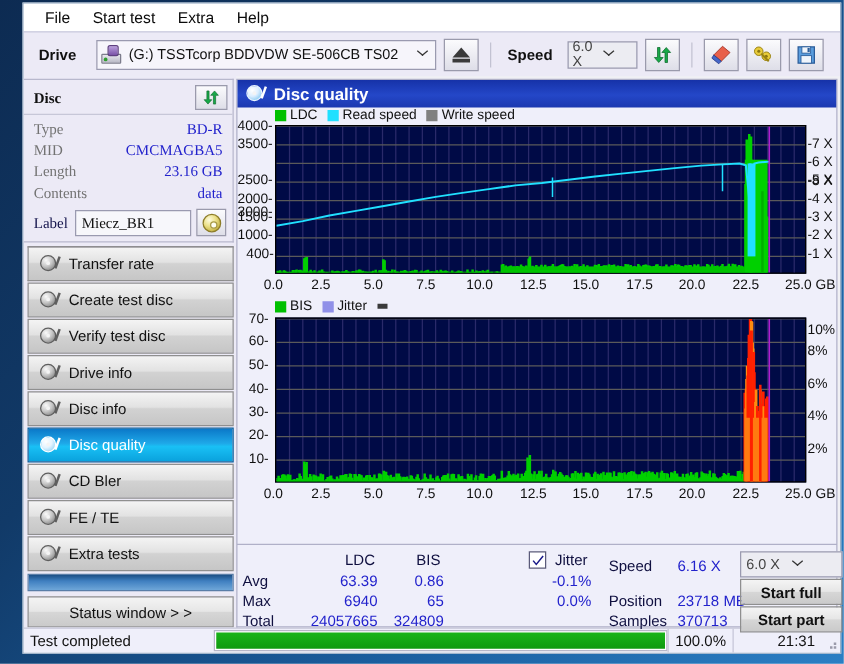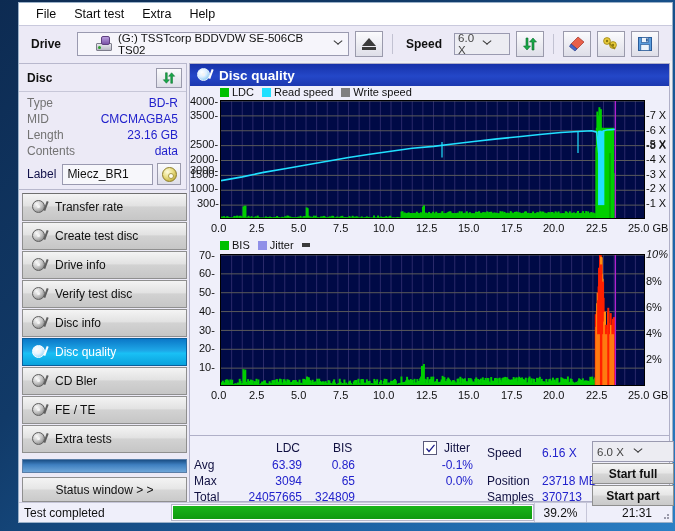--- a/index.html
+++ b/index.html
@@ -66,21 +66,21 @@
   #drivebar {
     height: 36px; background:#eceaf6; border-top:1px solid #c9c9dd;
     display:flex; align-items:center; padding: 0 6px; gap:6px; flex:none;
   }
   .lbl-bold { font-size:12px; font-weight:bold; color:#111; }
   #drive-label { margin-left:6px; margin-right:10px; }
   #drive-select {
     flex: 0 0 auto; width: 272px; height:24px;
     background:#f6f5fb; border:1px solid #9a9ab0;
     display:flex; align-items:center; font-size:11.5px; color:#111;
-    padding: 0 2px 0 18px; position:relative;
+    padding: 0 2px 0 3px; position:relative;
   }
   #drive-icon { width:17px; height:15px; position:relative; margin-right:5px; flex:none; }
   #drive-icon .base { position:absolute; left:0; bottom:0; width:16px; height:8px;
      background:linear-gradient(#e9e9ef,#b9b9c6); border:1px solid #7d7d8c; border-radius:1px;}
   #drive-icon .top { position:absolute; left:5px; top:0px; width:9px; height:9px;
      background:linear-gradient(#b99ede,#7b53a8); border-radius:2px; border:1px solid #5e3f80;}
   #drive-icon .dot { position:absolute; left:2px; bottom:2px; width:3px; height:3px; background:#2f9e2f; border-radius:50%;}
   .chev-line { width:9px; height:9px; position:relative;}
   .chev-line:before, .chev-line:after {
     content:''; position:absolute; width:6px;height:1.4px;background:#333;top:3px;
@@ -102,21 +102,21 @@
     width:56px;height:22px;background:#ececf2;border:1px solid #9a9ab0;
     display:flex;align-items:center;padding:0 3px;font-size:11.5px;color:#444;
   }
   #speed-select span { flex:1; }
   
   #body { flex:1; display:flex; min-height:0; }
   #leftcol { width:170px; display:flex; flex-direction:column; flex:none; background:#eceaf6;}
   
   #disc-panel {
     background:#eceaf6; border:1px solid #b8b8cd; border-left:none;
-    margin: 2px 2px 0 0; padding: 0;
+    margin: 2px 2px 0 0; padding: 0; font-family: Liberation Serif, serif;
   }
   #disc-head {
     display:flex;align-items:center;justify-content:space-between;
     padding:4px 4px 3px 8px; border-bottom:1px solid #c7c7d8;
   }
   .disc-row { display:flex; justify-content:space-between; padding:1px 8px; font-size:12px;}
   .disc-row .k { color:#737373; }
   .disc-row .v { color:#2222cc; }
   #label-row { display:flex; align-items:center; padding:3px 5px 4px 8px; gap:4px;}
   #label-row .k { font-size:12px;color:#12124a; margin-right:2px;}
@@ -355,29 +355,29 @@
               <span class="sl"></span>
             </span>
           <span>Create test disc</span>
         </div>
         <div class="nav-btn">
           <span class="nav-ico">
               <span class="d"></span>
               <span class="h"></span>
               <span class="sl"></span>
             </span>
-          <span>Drive info</span>
+          <span>Verify test disc</span>
         </div>
         <div class="nav-btn">
           <span class="nav-ico">
               <span class="d"></span>
               <span class="h"></span>
               <span class="sl"></span>
             </span>
-          <span>Verify test disc</span>
+          <span>Drive info</span>
         </div>
         <div class="nav-btn">
           <span class="nav-ico">
               <span class="d"></span>
               <span class="h"></span>
               <span class="sl"></span>
             </span>
           <span>Disc info</span>
         </div>
         <div class="nav-btn active">
@@ -893,21 +893,21 @@
               </svg>
           </div>
 
           <div class="axis-lbl" style="left:0px;  top:9px;">4000-</div>
           <div class="axis-lbl" style="left:0px;  top:23px;">3500-</div>
           <div class="axis-lbl" style="left:0px;  top:38px;margin-top:40px;">3000-</div>
           <div class="axis-lbl" style="left:0px;  top:52px;">2500-</div>
           <div class="axis-lbl" style="left:0px;  top:67px;">2000-</div>
           <div class="axis-lbl" style="left:0px;  top:82px;">1500-</div>
           <div class="axis-lbl" style="left:0px;  top:96px;">1000-</div>
-          <div class="axis-lbl" style="left:7px;  top:111px;">300-</div>
+          <div class="axis-lbl" style="left:7px;  top:111px;">400-</div>
 
           <div class="axis-lbl" style="left:456px; top:9px;margin-top:44px;">-8 X</div>
           <div class="axis-lbl" style="left:456px; top:23px;">-7 X</div>
           <div class="axis-lbl" style="left:456px; top:38px;">-6 X</div>
           <div class="axis-lbl" style="left:456px; top:52px;">-5 X</div>
           <div class="axis-lbl" style="left:456px; top:67px;">-4 X</div>
           <div class="axis-lbl" style="left:456px; top:82px;">-3 X</div>
           <div class="axis-lbl" style="left:456px; top:96px;">-2 X</div>
           <div class="axis-lbl" style="left:456px; top:111px;">-1 X</div>
 
@@ -1431,21 +1431,21 @@
           </div>
 
           <div class="axis-lbl" style="left:9px; top:163px;">70-</div>
           <div class="axis-lbl" style="left:9px; top:181px;">60-</div>
           <div class="axis-lbl" style="left:9px; top:200px;">50-</div>
           <div class="axis-lbl" style="left:9px; top:219px;">40-</div>
           <div class="axis-lbl" style="left:9px; top:238px;">30-</div>
           <div class="axis-lbl" style="left:9px; top:256px;">20-</div>
           <div class="axis-lbl" style="left:9px; top:275px;">10-</div>
 
-          <div class="axis-lbl" style="left:456px; top:162px;font-style:italic;">10%</div>
+          <div class="axis-lbl" style="left:456px; top:172px;">10%</div>
           <div class="axis-lbl" style="left:456px; top:189px;">8%</div>
           <div class="axis-lbl" style="left:456px; top:215px;">6%</div>
           <div class="axis-lbl" style="left:456px; top:241px;">4%</div>
           <div class="axis-lbl" style="left:456px; top:267px;">2%</div>
 
           <div class="axis-lbl" style="left:21px;  top:303px;">0.0</div>
           <div class="axis-lbl" style="left:59px;  top:303px;">2.5</div>
           <div class="axis-lbl" style="left:101px; top:303px;">5.0</div>
           <div class="axis-lbl" style="left:143px; top:303px;">7.5</div>
           <div class="axis-lbl" style="left:183px; top:303px;">10.0</div>
@@ -1466,21 +1466,21 @@
               <polyline points="1.5,5.5 4,8.5 9.5,1.8" fill="none" stroke="#1a1a8a" stroke-width="1.2"></polyline>
             </svg>
         </div>
         <div class="h" style="left:254px; top:5px;">Jitter</div>
 
         <div class="h" style="left:4px;  top:22px;">Avg</div>
         <div class="h" style="left:4px;  top:38px;">Max</div>
         <div class="h" style="left:4px;  top:54px;">Total</div>
 
         <div class="v" style="left:42px; top:22px; width:70px;">63.39</div>
-        <div class="v" style="left:42px; top:38px; width:70px;">3094</div>
+        <div class="v" style="left:42px; top:38px; width:70px;">6940</div>
         <div class="v" style="left:42px; top:54px; width:70px;">24057665</div>
 
         <div class="v" style="left:113px; top:22px; width:52px;">0.86</div>
         <div class="v" style="left:113px; top:38px; width:52px;">65</div>
         <div class="v" style="left:113px; top:54px; width:52px;">324809</div>
 
         <div class="v" style="left:220px; top:22px; width:63px;">-0.1%</div>
         <div class="v" style="left:220px; top:38px; width:63px;">0.0%</div>
 
         <div class="h" style="left:297px; top:10px;">Speed</div>
@@ -1499,21 +1499,21 @@
         <div class="act-btn" style="left:402px; top:49px;">Start part</div>
       </div>
     </div>
   </div>
 
   <div id="statusbar">
     <div id="status-text">Test completed</div>
     <div id="progress-wrap">
       <div id="progress-bar" style="width: calc(100% - 2px);"></div>
     </div>
-    <div id="pct">39.2%</div>
+    <div id="pct">100.0%</div>
     <div id="clock">21:31</div>
     <div id="grip">
       <svg width="10" height="10" viewBox="0 0 10 10">
         <rect x="7" y="7" width="2" height="2" fill="#9a9aaa"></rect>
         <rect x="4" y="7" width="2" height="2" fill="#9a9aaa"></rect>
         <rect x="7" y="4" width="2" height="2" fill="#9a9aaa"></rect>
       </svg>
     </div>
   </div>
 </div>

